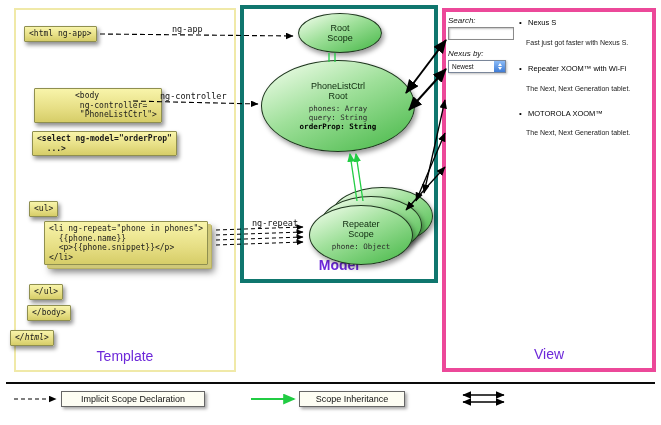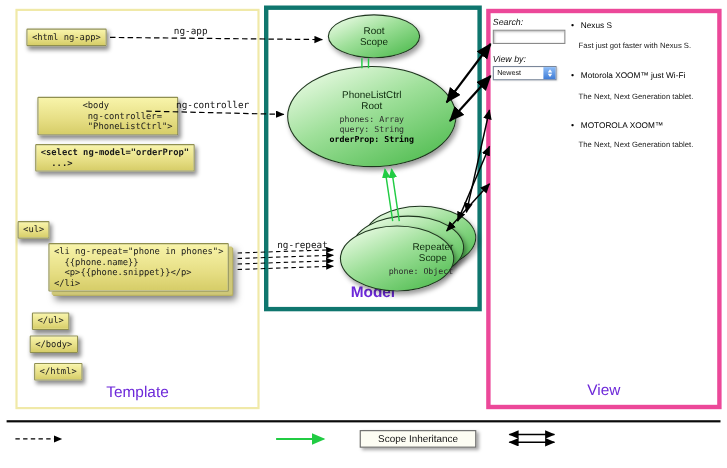--- a/index.html
+++ b/index.html
@@ -61,21 +61,21 @@
   .v-name { margin-left:9px; font-size:7.5px; color:#000; }
   .v-snip { position:absolute; z-index:2; left:526px; width:128px; font-size:7px; color:#1a1a1a; }
 
   
   #legend-sep { position:absolute; z-index:2; left:6px; top:382px; width:649px; height:2px; background:#0a0a0a; }
   .legend-box { position:absolute; z-index:2; top:391px; height:16px;
                 border:1px solid #666; background:#fdfdf3;
                 box-shadow:2px 2px 3px rgba(0,0,0,.35);
                 font-size:9px; line-height:14px; text-align:center; color:#111; }
   #legend-box-implicit { left:61px;  width:144px; }
-  #legend-box-inherit  { left:299px; width:106px;margin-left:28px; }
+  #legend-box-inherit  { left:299px; width:106px; }
   #legend-box-binding  { left:509px; width:147px; }
 
   
   #arrows { position:absolute; z-index:3; left:0; top:0; pointer-events:none; }
 </style>
 </head>
 <body>
 
 <div id="stage">
 
@@ -88,84 +88,85 @@
   <div id="col-view" class="col">
     <div class="col-label">View</div>
   </div>
 
   <div class="codebox" style="left:24px; top:26px;">&lt;html ng-app&gt;</div>
   <div class="codebox" style="left:34px; top:88px;padding-left:40px;">&lt;body
  ng-controller=
  "PhoneListCtrl"&gt;</div>
   <div class="codebox bold" style="left:32px; top:131px;">&lt;select ng-model="orderProp"
   ...&gt;</div>
-  <div class="codebox" style="left:16px; top:201px;">&lt;ul&gt;</div>
+  <div class="codebox" style="left:29px; top:201px;">&lt;ul&gt;</div>
   <div class="codebox stacked" style="left:44px; top:221px;">&lt;li ng-repeat="phone in phones"&gt;
   {{phone.name}}
   &lt;p&gt;{{phone.snippet}}&lt;/p&gt;
 &lt;/li&gt;</div>
   <div class="codebox" style="left:29px; top:284px;">&lt;/ul&gt;</div>
   <div class="codebox" style="left:27px; top:305px;">&lt;/body&gt;</div>
-  <div class="codebox" style="left:31px; top:330px;">&lt;/html&gt;</div>
-
-  <div class="arrowlabel" style="left:158px; top:24px;">ng-app</div>
+  <div class="codebox" style="left:10px; top:330px;font-style:italic;">&lt;/html&gt;</div>
+
+  <div class="arrowlabel" style="left:172px; top:24px;">ng-app</div>
   <div class="arrowlabel" style="left:160px; top:91px;">ng-controller</div>
   <div class="arrowlabel" style="left:252px; top:218px;">ng-repeat</div>
 
   <div class="ellipse" style="left:298px; top:13px; width:84px; height:40px;">
     <div class="title">Root
 Scope</div>
   </div>
 
   <div class="ellipse" style="left:261px; top:60px; width:154px; height:92px;">
     <div class="title">PhoneListCtrl
 Root</div>
     <div class="props">phones: Array
 query: String</div>
     <div class="boldprop">orderProp: String</div>
   </div>
 
   <div class="ellipse" style="left:331px; top:187px; width:102px; height:58px;"></div>
   <div class="ellipse" style="left:320px; top:196px; width:102px; height:58px;"></div>
-  <div class="ellipse" style="left:309px; top:205px; width:104px; height:60px;align-items:flex-end;">
+  <div class="ellipse" style="left:309px; top:205px; width:104px; height:60px;">
     <div class="title">Repeater
 Scope</div>
     <div class="props">phone: Object</div>
   </div>
 
   <div class="vlabel" style="left:448px; top:16px;">Search:</div>
   <div id="search-input"></div>
-  <div class="vlabel" style="left:448px; top:49px;">View by:</div>
+  <div class="vlabel" style="left:448px; top:49px;">Nexus by:</div>
   <div id="sort-dropdown">
     <span class="dd-text">Newest</span>
     <span class="dd-btn">
       <span class="tri-up"></span>
         <span class="tri-down"></span>
     </span>
   </div>
 
   <div class="v-item" style="top:18px;">
     <span class="v-bullet">•</span>
     <div class="v-name">Nexus S</div>
   </div>
   <div class="v-snip" style="top:39px;">Fast just got faster with Nexus S.</div>
 
   <div class="v-item" style="top:64px;">
     <span class="v-bullet">•</span>
-    <div class="v-name">Motorola XOOM™ just Wi-Fi</div>
+    <div class="v-name">Repeater XOOM™ with Wi-Fi</div>
   </div>
   <div class="v-snip" style="top:85px;">The Next, Next Generation tablet.</div>
 
   <div class="v-item" style="top:109px;">
     <span class="v-bullet">•</span>
     <div class="v-name">MOTOROLA XOOM™</div>
   </div>
   <div class="v-snip" style="top:129px;">The Next, Next Generation tablet.</div>
 
   <div id="legend-sep"></div>
+  <div id="legend-box-implicit" class="legend-box">Implicit Scope Declaration</div>
   <div id="legend-box-inherit" class="legend-box">Scope Inheritance</div>
 
   <svg id="arrows" width="661" height="425" viewBox="0 0 661 425">
     <defs>
       <marker id="mB" markerWidth="8" markerHeight="7" refX="6.5" refY="3" orient="auto">
         <path d="M0,0 L7,3 L0,6 z" fill="#000"></path>
       </marker>
       <marker id="mBs" markerWidth="8" markerHeight="7" refX="6.5" refY="3" orient="auto-start-reverse">
         <path d="M0,0 L7,3 L0,6 z" fill="#000"></path>
       </marker>

